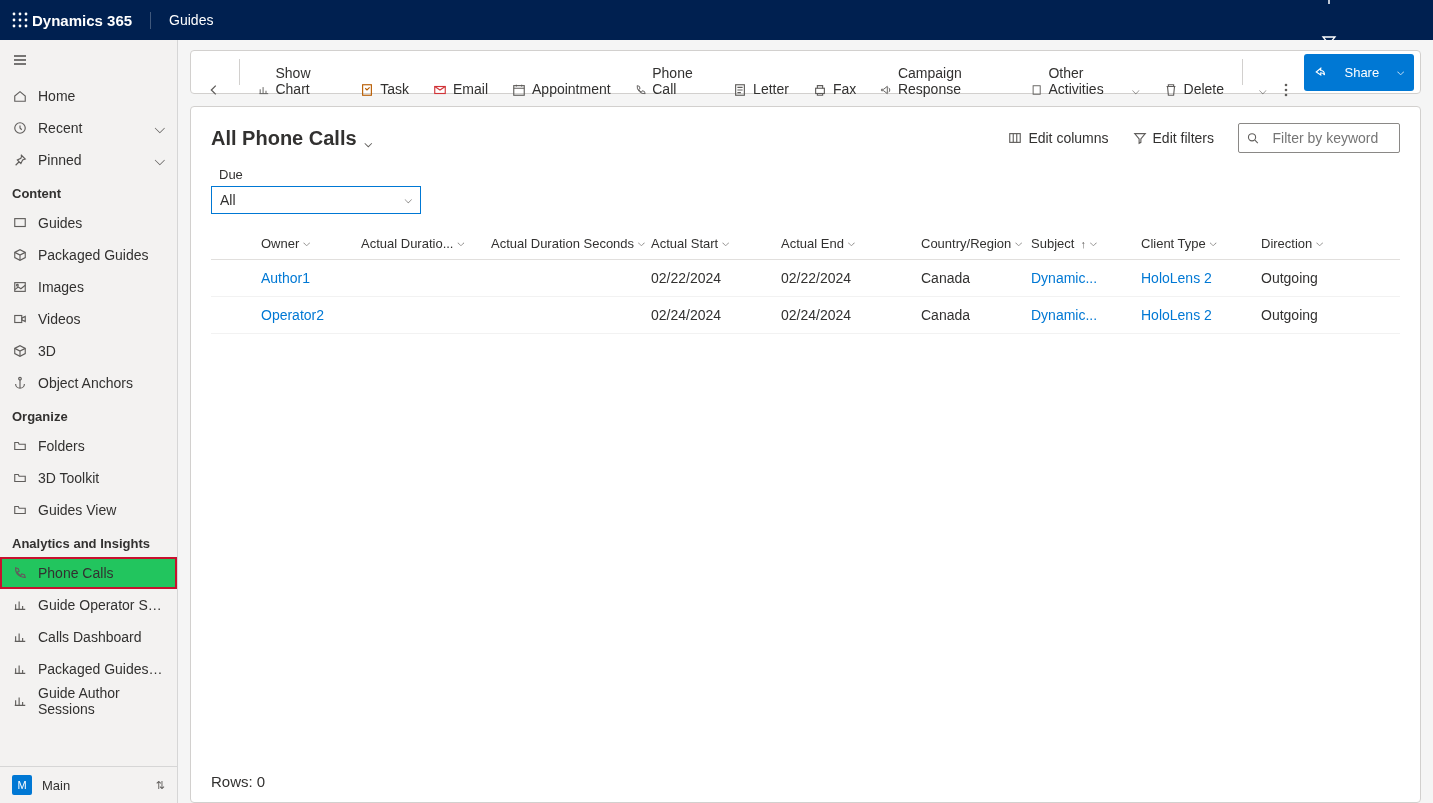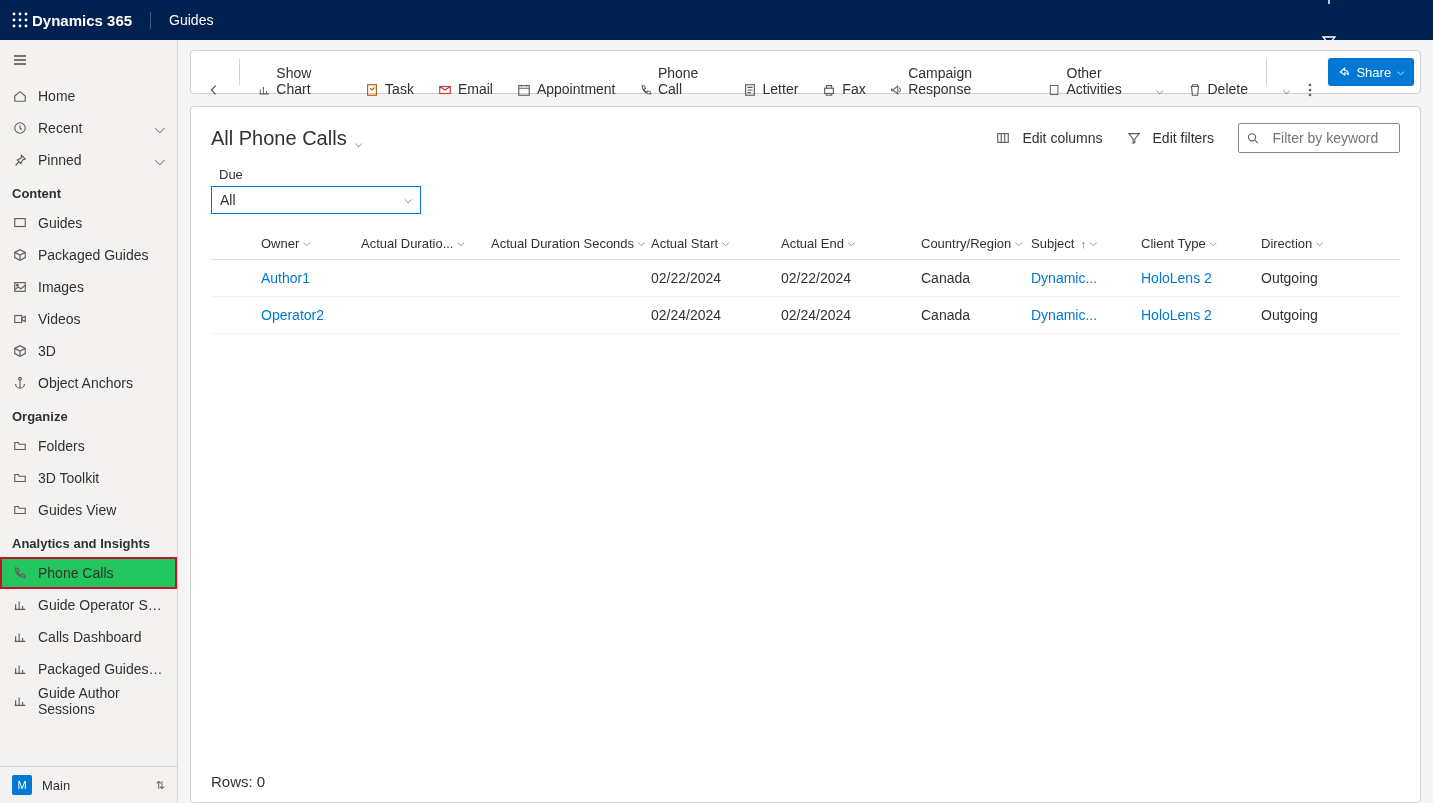--- a/index.html
+++ b/index.html
@@ -32,29 +32,29 @@
 .nav-item.selected.highlighted { outline: 2px solid #c8102e; outline-offset: -2px; }
 .sidebar-bottom { margin-top: auto; border-top: 1px solid #d6d6d6; }
 .area-row { display: flex; align-items: center; gap: 10px; padding: 8px 12px; cursor: pointer; }
 .area-badge { width: 20px; height: 20px; background: #0078d4; color: #fff; font-size: 11px; display: flex; align-items: center; justify-content: center; border-radius: 2px; }
 .ellipsis-text { white-space: nowrap; overflow: hidden; text-overflow: ellipsis; }
 
 
 .commandbar { background: #fff; border: 1px solid #d2d0ce; border-radius: 4px; margin: 0 12px; height: 44px; display: flex; align-items: center; padding: 0 6px; gap: 4px; }
 .cmd-divider { width: 1px; background: #d2d0ce; height: 26px; margin: 0 4px; }
 .cmd-btn { display: inline-flex; align-items: flex-end; gap: 6px; padding: 0 10px; height: 32px; cursor: pointer; font-size: 14px; color: #323130; border-radius: 2px; margin-top: 17px; }
-.share-btn { background: #0078d4; color: #fff; border-radius: 3px; padding: 0 10px; height: 28px; display: inline-flex; align-items: center; gap: 6px; margin-left: 8px; cursor: pointer; font-size: 13px; }
+.share-btn { background: #0078d4; color: #fff; border-radius: 3px; padding: 0 10px; height: 37px; display: inline-flex; align-items: center; gap: 18px; margin-left: 8px; cursor: pointer; font-size: 13px; }
 .cmd-chevron { font-size: 10px; color: #605e5c; margin-left: 2px; }
 
 
 .content-card { background: #fff; border: 1px solid #d2d0ce; border-radius: 4px; margin: 12px 12px 0 12px; height: calc(100% - 56px); position: relative; padding: 16px 20px; }
 .view-header { display: flex; align-items: center; }
-.view-title { font-size: 20px; font-weight: 400; display: flex; align-items: flex-end; gap: 6px; cursor: pointer; }
+.view-title { font-size: 20px; font-weight: 700; display: flex; align-items: flex-end; gap: 6px; cursor: pointer; }
 .view-actions { margin-left: auto; display: flex; align-items: center; gap: 24px; }
-.view-action { display: flex; align-items: center; gap: 12px; cursor: pointer; font-size: 14px; color: #323130; }
+.view-action { display: flex; align-items: center; gap: 6px; cursor: pointer; font-size: 14px; color: #323130; }
 .filter-box { border: 1px solid #8a8886; border-radius: 2px; height: 30px; width: 162px; display: flex; align-items: center; padding: 0 8px; gap: 14px; }
 .filter-box input { border: none; outline: none; font-size: 14px; width: 100%; }
 
 .due-section { margin-top: 14px; }
 .due-label { font-size: 13px; color: #323130; margin-bottom: 4px; margin-left: 8px; }
 .due-select { border: 1px solid #0078d4; width: 210px; height: 28px; display: flex; align-items: center; padding: 0 8px; justify-content: space-between; cursor: pointer; font-size: 14px; }
 
 
 .grid { margin-top: 14px; }
 .grid-head { display: flex; border-bottom: 1px solid #e1dfdd; padding: 8px 0; font-size: 13px; color: #323130; }

